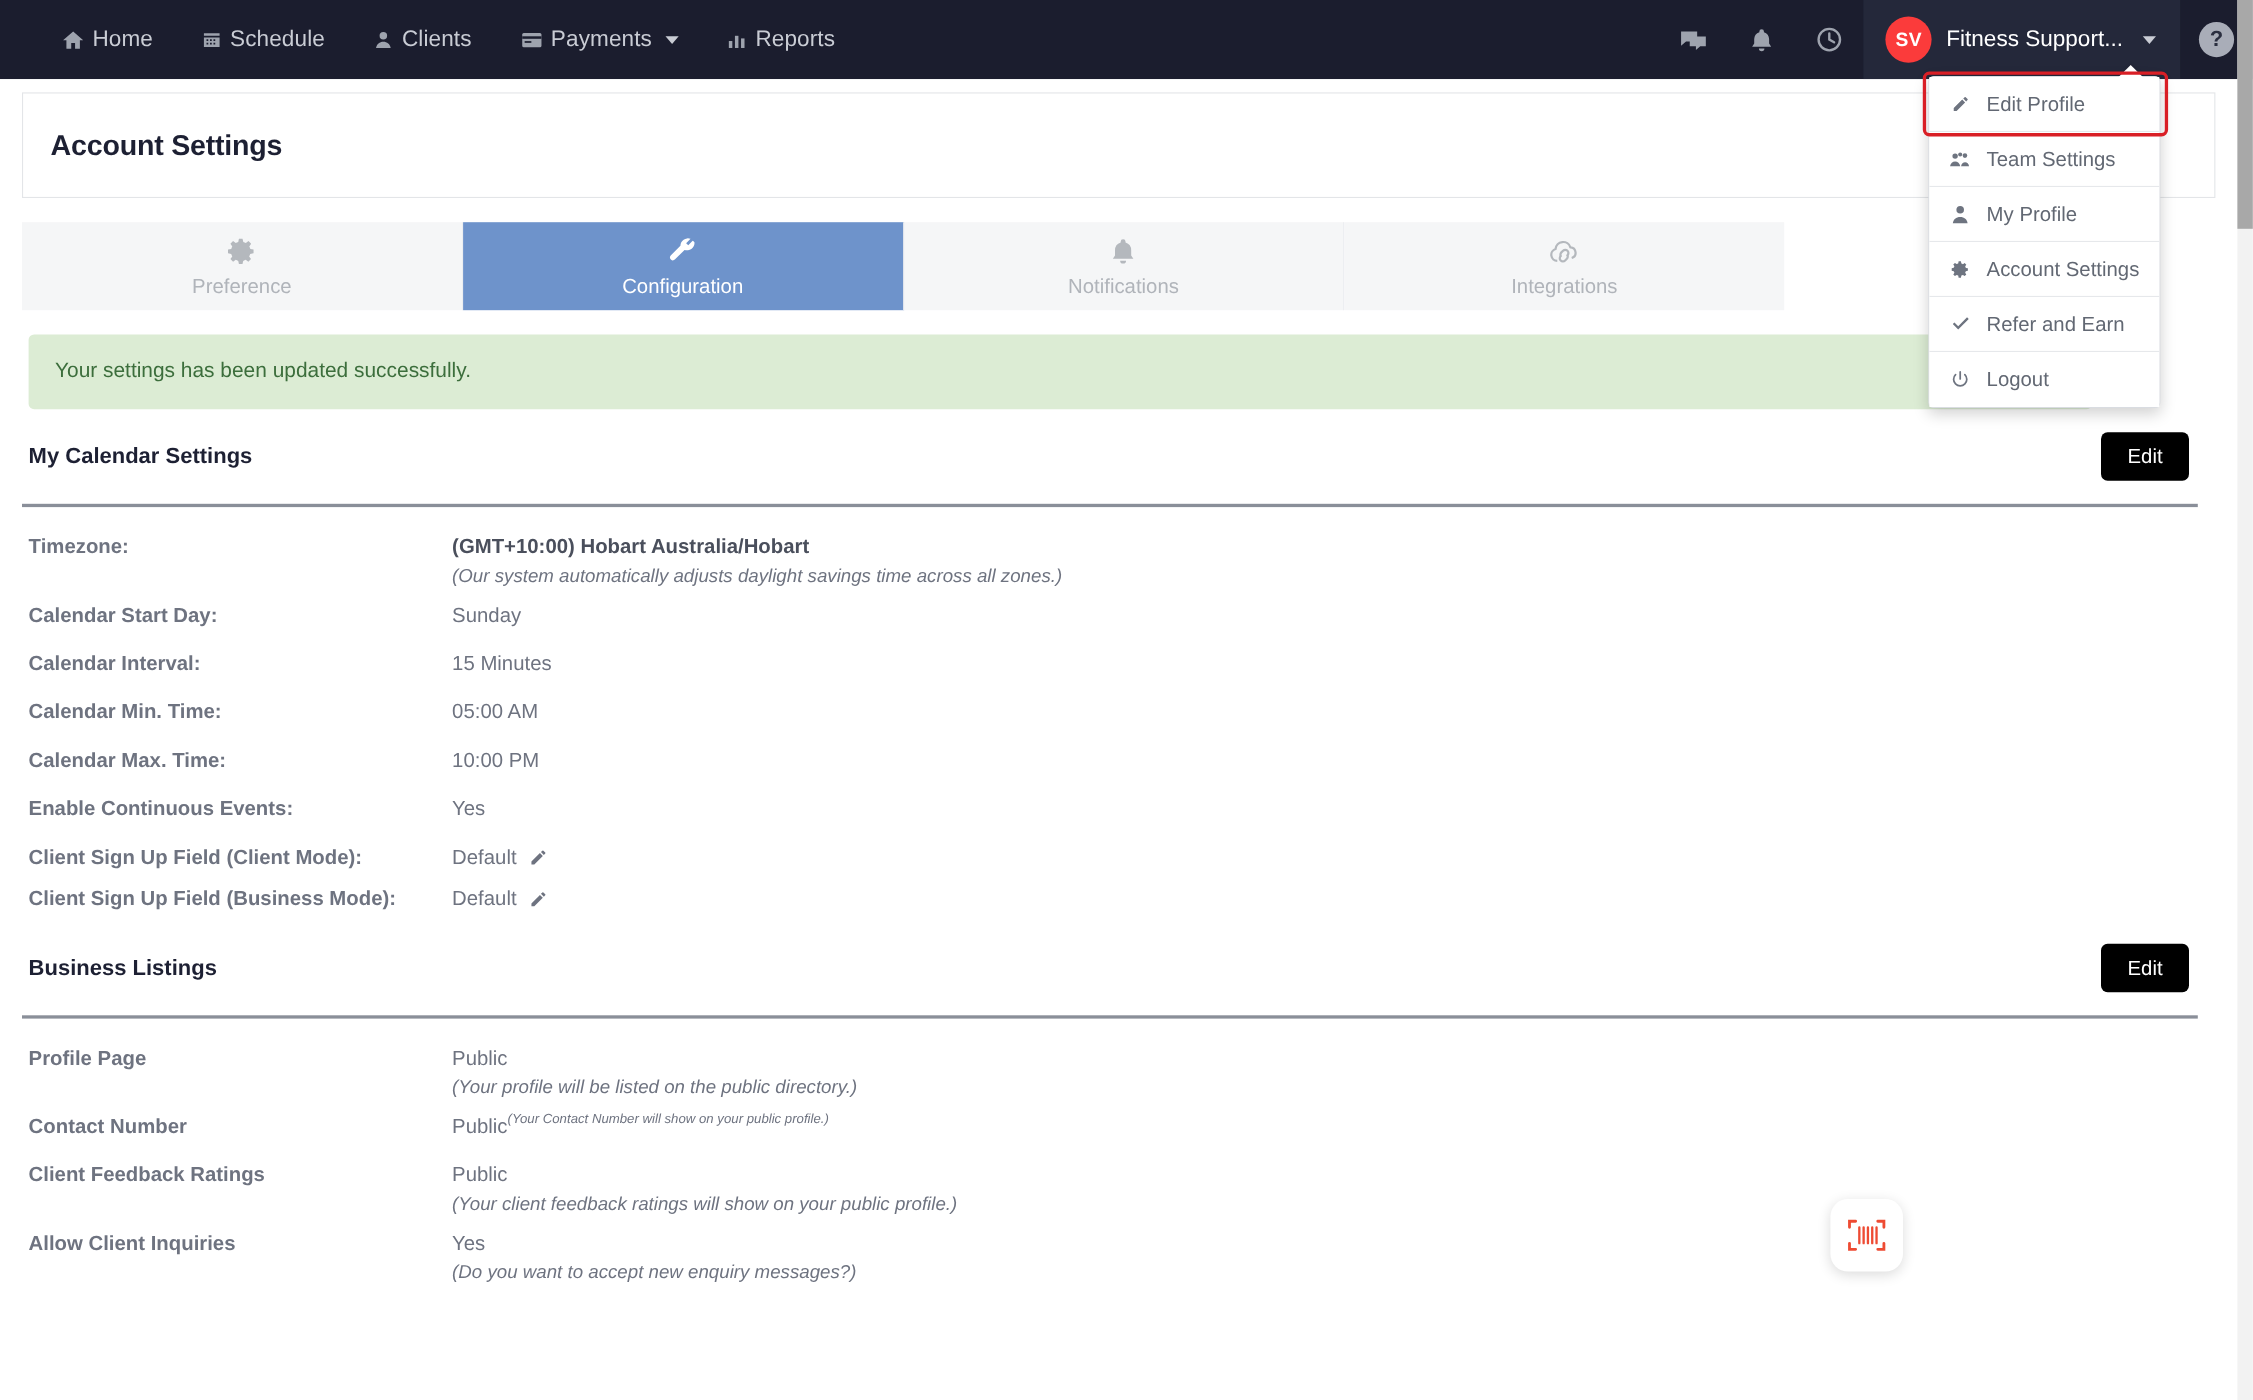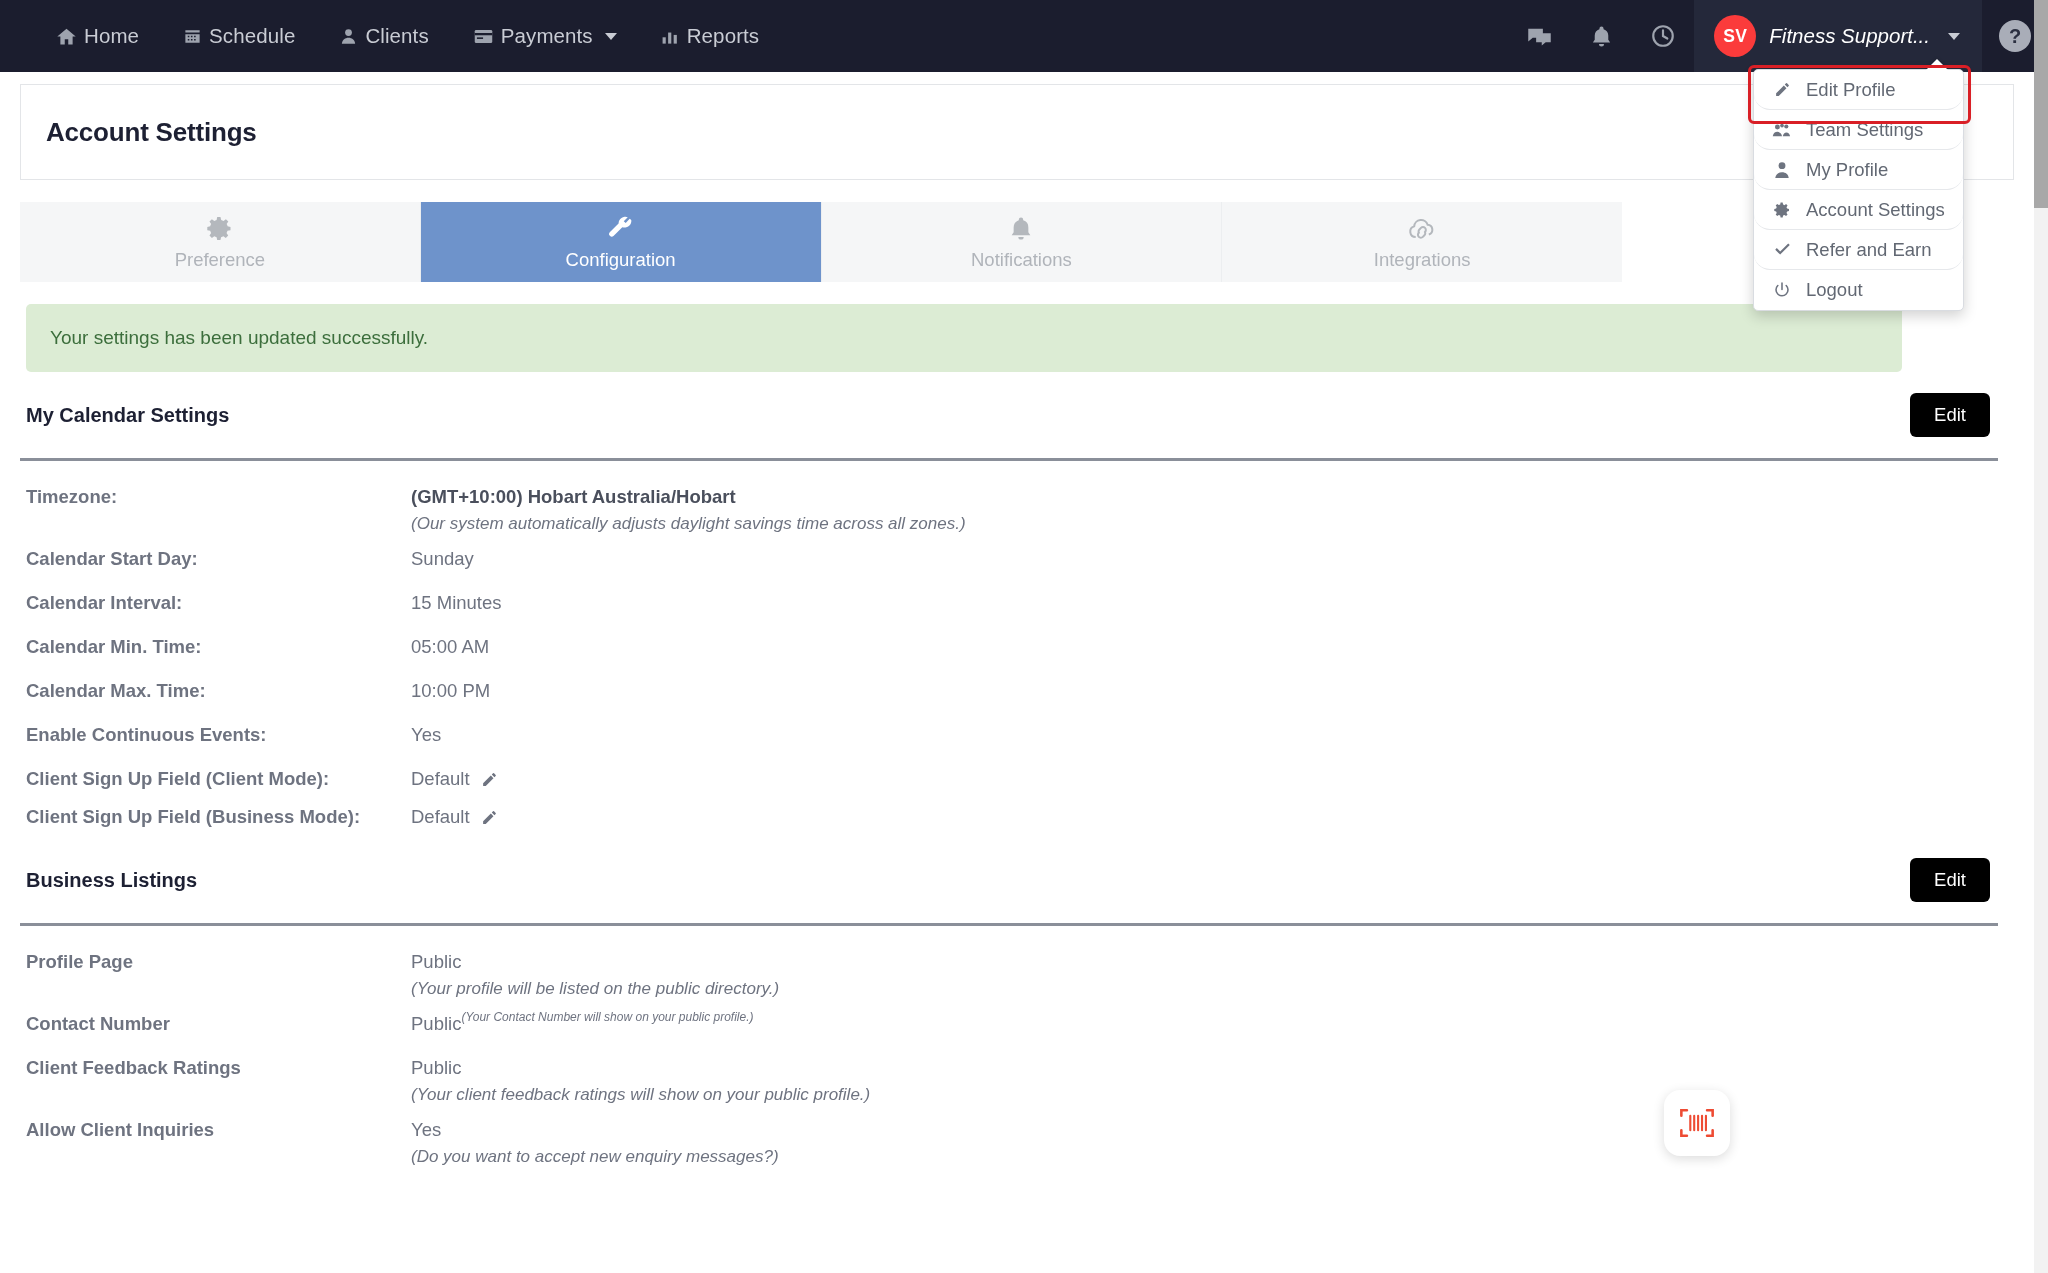--- a/index.html
+++ b/index.html
@@ -35,21 +35,21 @@
   #user-menu-trigger {
     display: flex; align-items: center; gap: 13px; height: 72px;
     padding: 0 22px 0 20px; background: #24283a; cursor: pointer;
     position: relative;
   }
   #avatar {
     width: 42px; height: 42px; border-radius: 50%;
     background: #fb3b3b; color: #fff; font-size: 17.5px; font-weight: 700;
     display: flex; align-items: center; justify-content: center; letter-spacing: .4px;
   }
-  #user-name { color: #ffffff; font-size: 20.5px; font-style: italic; }
+  #user-name { color: #ffffff; font-size: 20.5px; }
   .help-wrap { width: 66px; height: 72px; display: flex; align-items: center; justify-content: center; }
   #help-icon {
     width: 32px; height: 32px; border-radius: 50%; background: #a9adb8; color: #2b2f40;
     display: flex; align-items: center; justify-content: center; font-size: 20px; font-weight: 700;
     cursor: pointer;
   }
   
   #user-dropdown {
     position: absolute; top: 69px; left: 1753px; width: 211px;
     background: #ffffff; border: 1px solid #d9dce1; border-radius: 5px;
@@ -58,23 +58,23 @@
   }
   #dropdown-arrow {
     position: absolute; top: -11px; left: 172px;
     width: 0; height: 0;
     border-left: 11px solid transparent; border-right: 11px solid transparent;
     border-bottom: 11px solid #ffffff;
     filter: drop-shadow(0 -2px 1px rgba(0,0,0,.08));
   }
   .menu-item {
     display: flex; align-items: center; gap: 13px;
-    height: 40px; padding: 16px 17px;
+    height: 50px; padding: 16px 17px;
     font-size: 18.5px; color: #626873; cursor: pointer;
-    border-bottom: 1px solid #e6e8eb; background: #fff; border-radius: 16px;
+    border-bottom: 1px solid #e6e8eb; background: #fff;
   }
   .menu-item:last-child { border-bottom: none; }
   .menu-item .mi-ic { width: 22px; display: flex; justify-content: center; color: #6e7480; }
   #menu-highlight {
     position: absolute; top: -5px; left: -6px; width: 223px; height: 59px;
     border: 3px solid #d91f26; border-radius: 6px; pointer-events: none; z-index: 60;
   }
   
   #page { position: absolute; top: 72px; left: 0; width: 2034px; height: 1201px; background: #fff; }
   #card-account {

